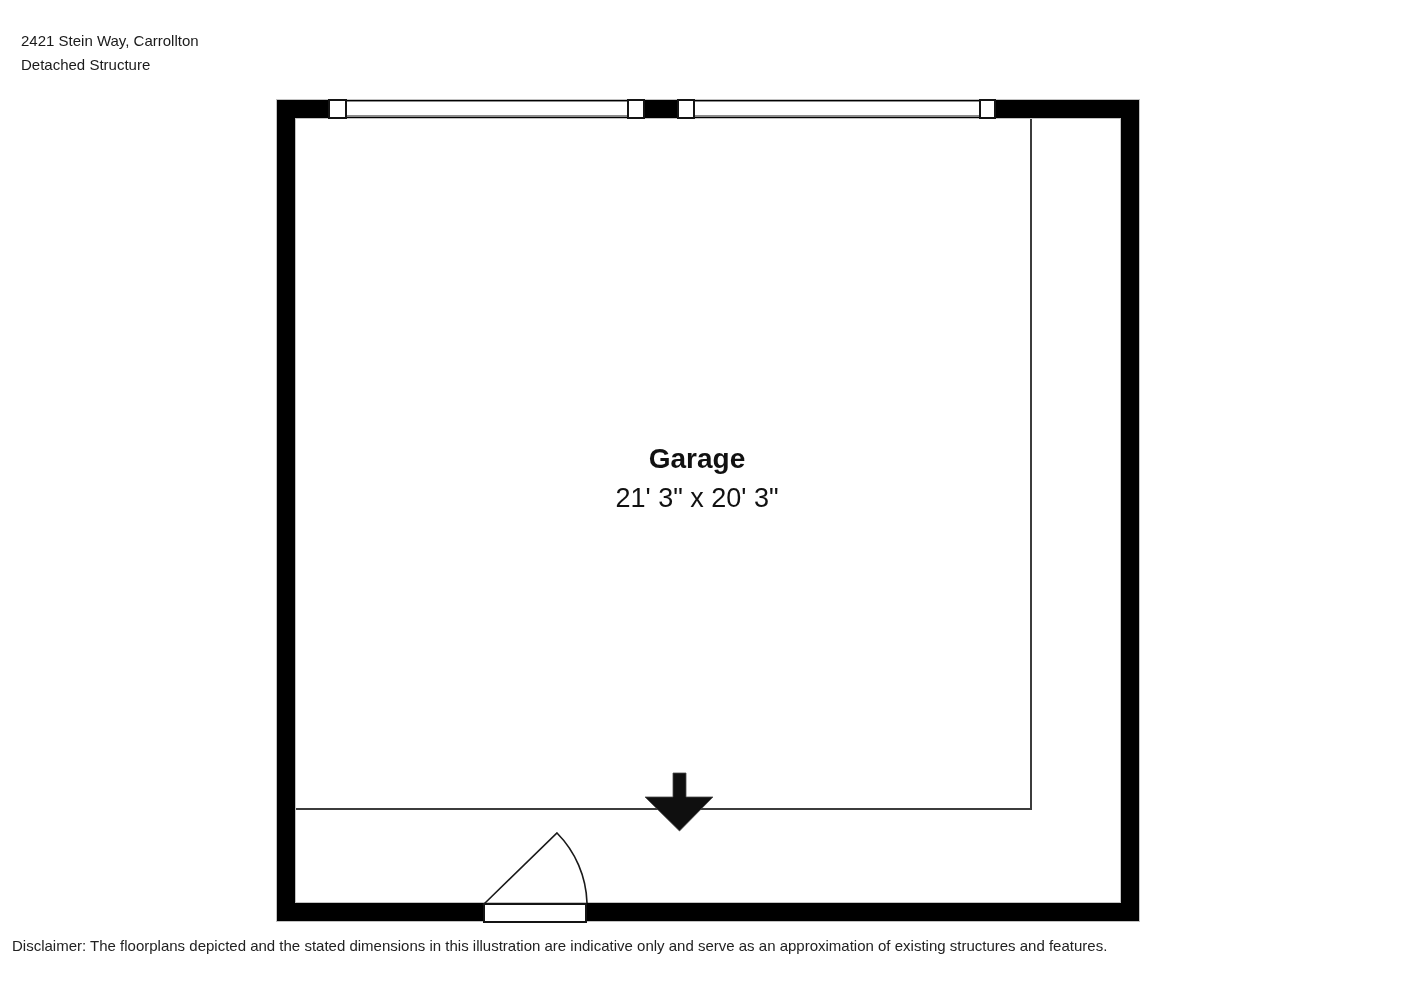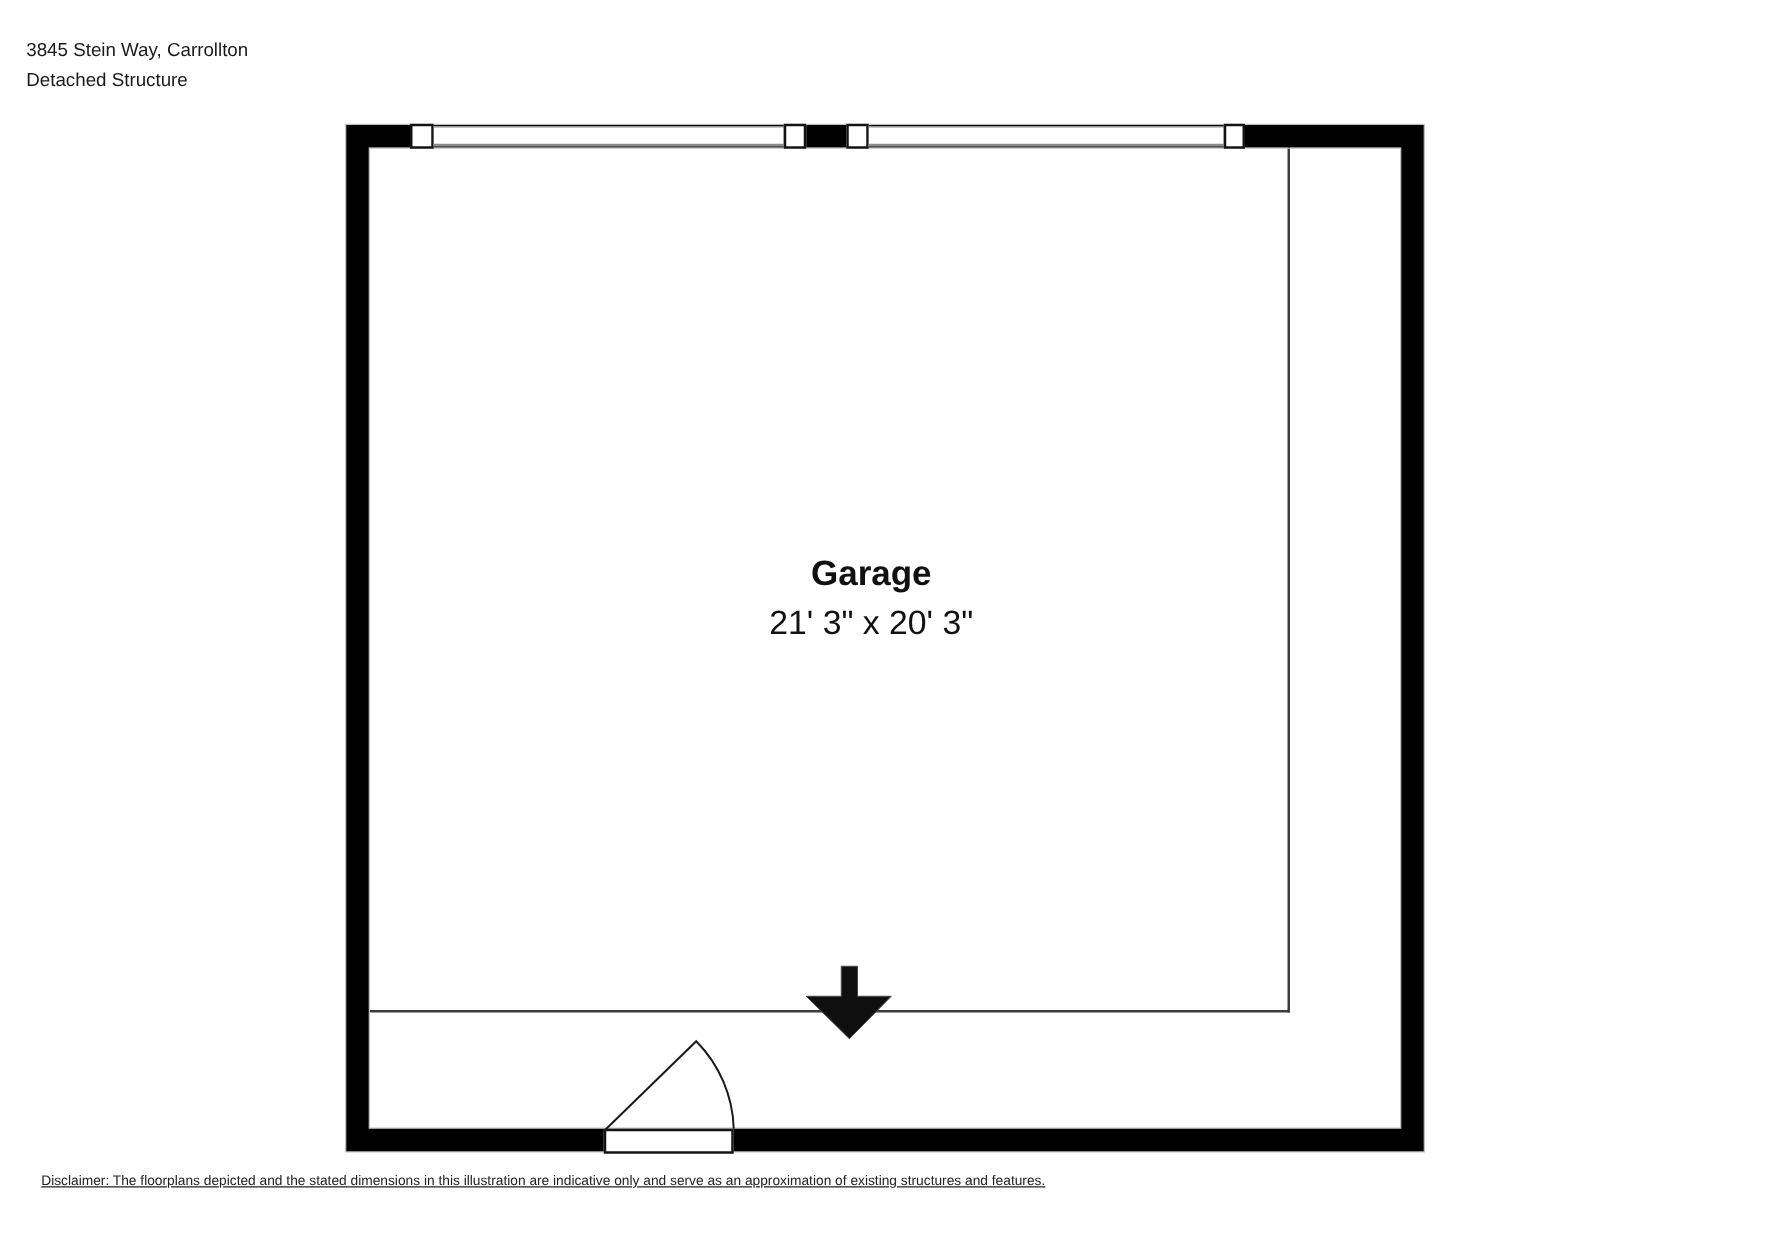--- a/index.html
+++ b/index.html
@@ -121,38 +121,37 @@
   .room-dims {
     font-size: 27px;
     color: #111111;
     line-height: 36px;
     margin-top: 3px;
   }
 
   
   .disclaimer {
     position: absolute;
-    left: 33px;
+    left: 12px;
     top: 939px;
-    font-size: 11px;
+    font-size: 15px;
     color: #222222;
-    text-decoration: underline;
   }
   .disclaimer p {
     margin: 0 0 11px 0;
     line-height: 13px;
   }
 </style>
 </head>
 <body>
 
 <div id="canvas">
 
   <div class="header">
-    <div>3845 Stein Way, Carrollton</div>
+    <div>2421 Stein Way, Carrollton</div>
     <div>Detached Structure</div>
   </div>
 
   <div class="plan">
 
     <div class="room-outline"></div>
 
     <div class="structure-frame"></div>
 
     <div class="window-cap cap-1a"></div>

